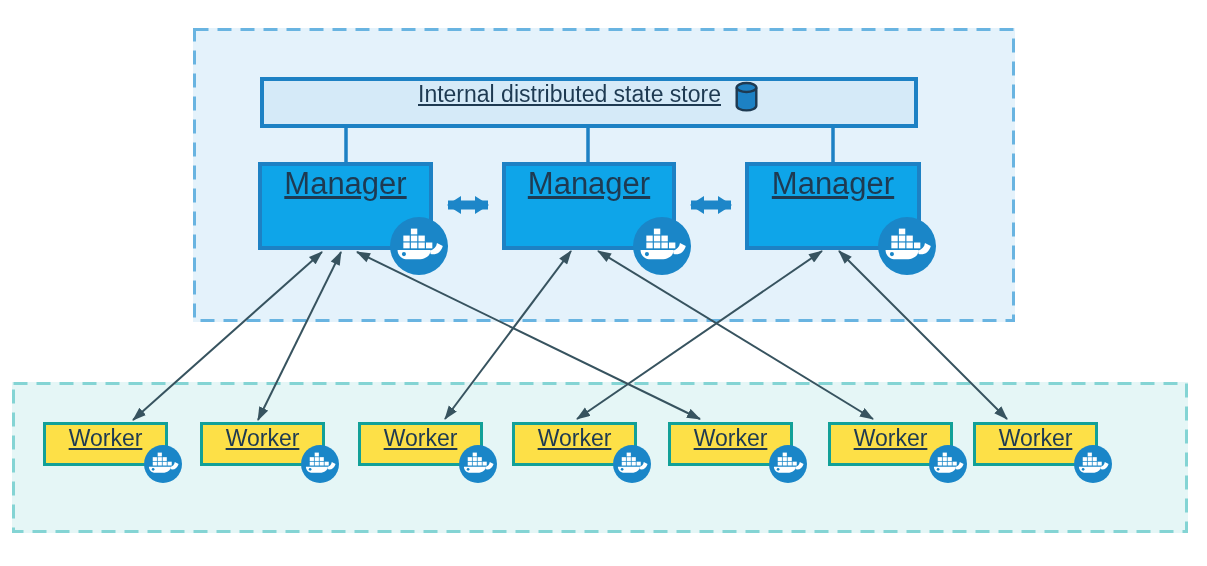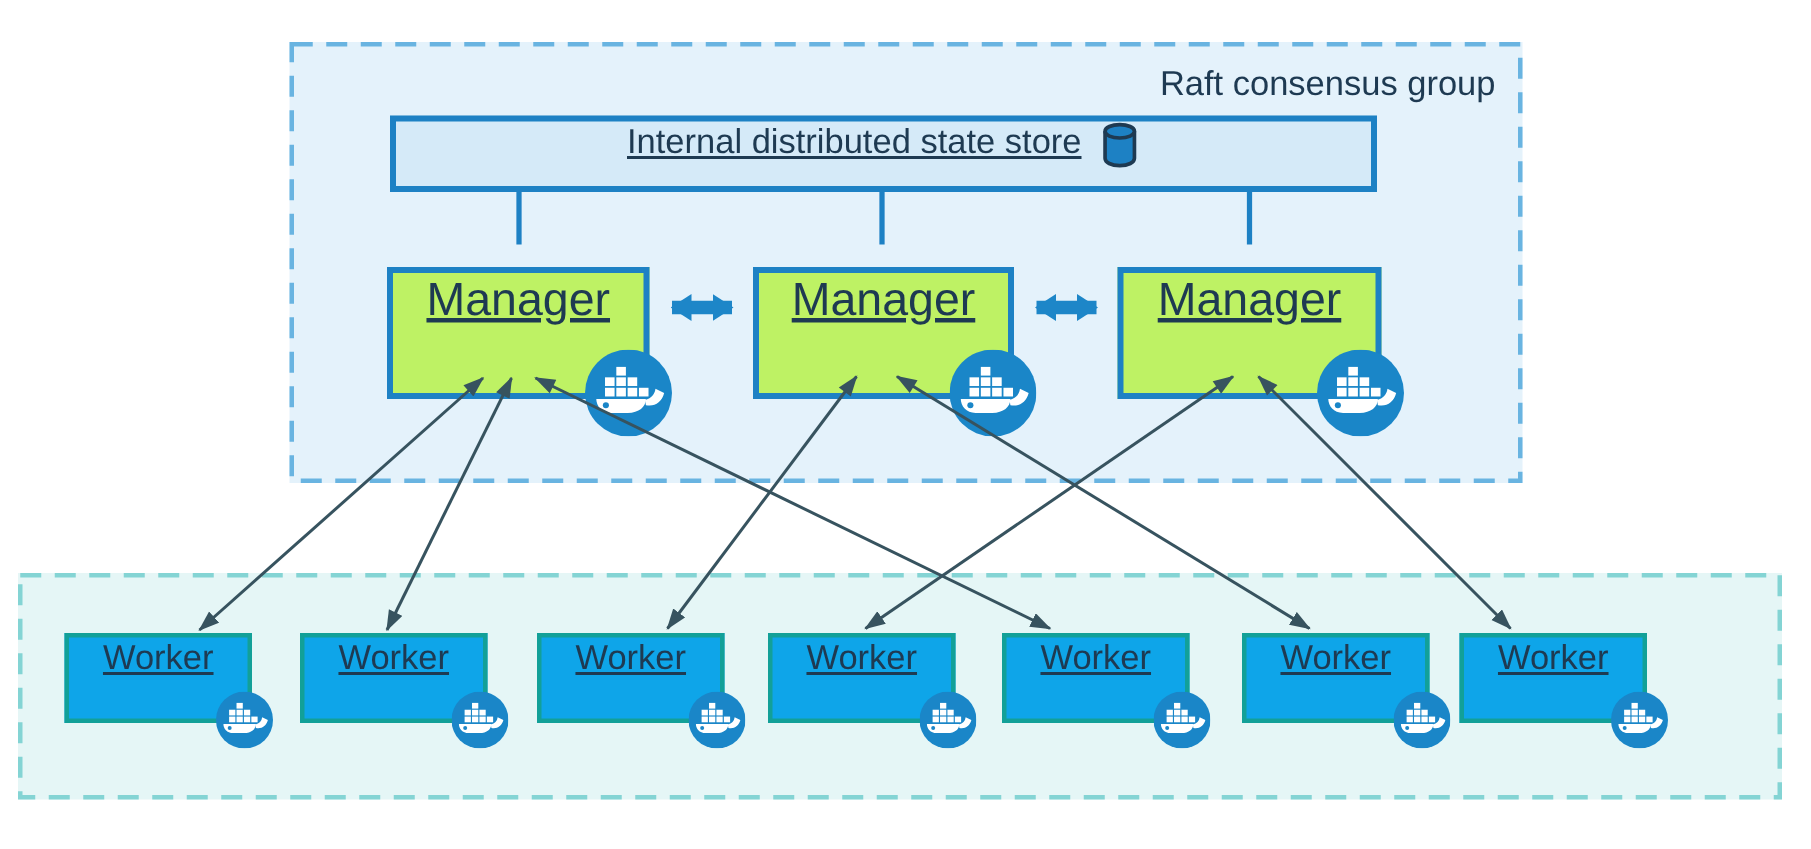--- a/index.html
+++ b/index.html
@@ -8,23 +8,23 @@
     font-family:"Liberation Sans", sans-serif;color:#1e3a52;
   }
   .group{position:absolute;}
   #raft-group{left:193px;top:28px;width:822px;height:294px;background:#e4f2fb;}
   #gossip-group{left:12px;top:382px;width:1176px;height:151px;background:#e5f6f6;}
   .group-label{position:absolute;font-size:23px;color:#1e3a52;white-space:nowrap;z-index:1;}
   #raft-label{right:210px;top:42px;}
   #gossip-label{right:28px;top:496px;}
   .node{position:absolute;display:flex;align-items:flex-start;justify-content:center;z-index:1;box-sizing:border-box;text-decoration:underline;}
   #state-store{left:260px;top:77px;width:658px;height:51px;background:#d5eaf8;border:4px solid #1d81c4;font-size:23px;gap:12px;}
-  .manager{top:162px;width:175px;height:88px;background:#bef264;border:4px solid #1d81c4;font-size:31px;margin-top:16px;}
+  .manager{top:162px;width:175px;height:88px;background:#0ea5e9;border:4px solid #1d81c4;font-size:31px;}
   #manager-1{left:258px;} #manager-2{left:502px;width:174px;} #manager-3{left:745px;width:176px;}
-  .worker{top:422px;width:125px;height:60px;background:#0ea5e9;border:3px solid #12a098;font-size:23px;}
+  .worker{top:422px;width:125px;height:44px;background:#fde047;border:3px solid #12a098;font-size:23px;}
   #worker-1{left:43px;} #worker-2{left:200px;} #worker-3{left:358px;} #worker-4{left:512px;}
   #worker-5{left:668px;} #worker-6{left:828px;} #worker-7{left:973px;}
   .badge{position:absolute;z-index:3;line-height:0;}
   .badge svg{display:block;}
   .badge-lg{width:58px;height:58px;right:-19px;bottom:-29px;}
   .badge-sm{width:38px;height:38px;right:-17px;bottom:-20px;}
   #overlay{position:absolute;left:0;top:0;width:1207px;height:566px;z-index:2;pointer-events:none;}
   .cyl{width:27px;height:31px;flex:0 0 auto;}
 </style>
 </head>
@@ -53,21 +53,20 @@
       <symbol id="cylinder" viewBox="0 0 32 38">
         <path d="M4,8 V30 C4,33.5 9,36 16,36 C23,36 28,33.5 28,30 V8" fill="#1d81c4" stroke="#1e3a52" stroke-width="3"></path>
         <ellipse cx="16" cy="8" rx="12" ry="5.5" fill="#1d81c4" stroke="#1e3a52" stroke-width="3"></ellipse>
       </symbol>
     </defs>
   </svg>
 
   <div class="group" id="raft-group"></div>
   <div class="group" id="gossip-group"></div>
 
-  <div class="group-label" id="raft-label">Raft consensus group</div>
 
   <div class="node" id="state-store">
     <span>Internal distributed state store</span>
     <span class="cyl">
       <svg class="cyl" viewBox="0 0 32 38">
           <use href="#cylinder" xlink:href="#cylinder"></use>
         </svg>
     </span>
   </div>
 

